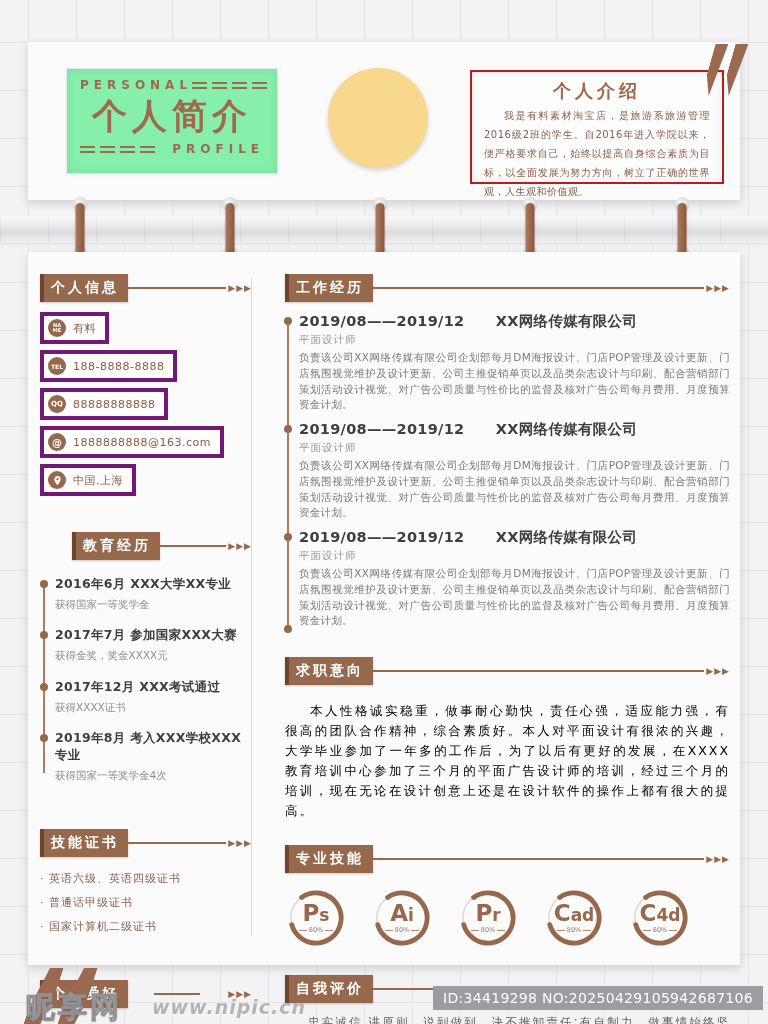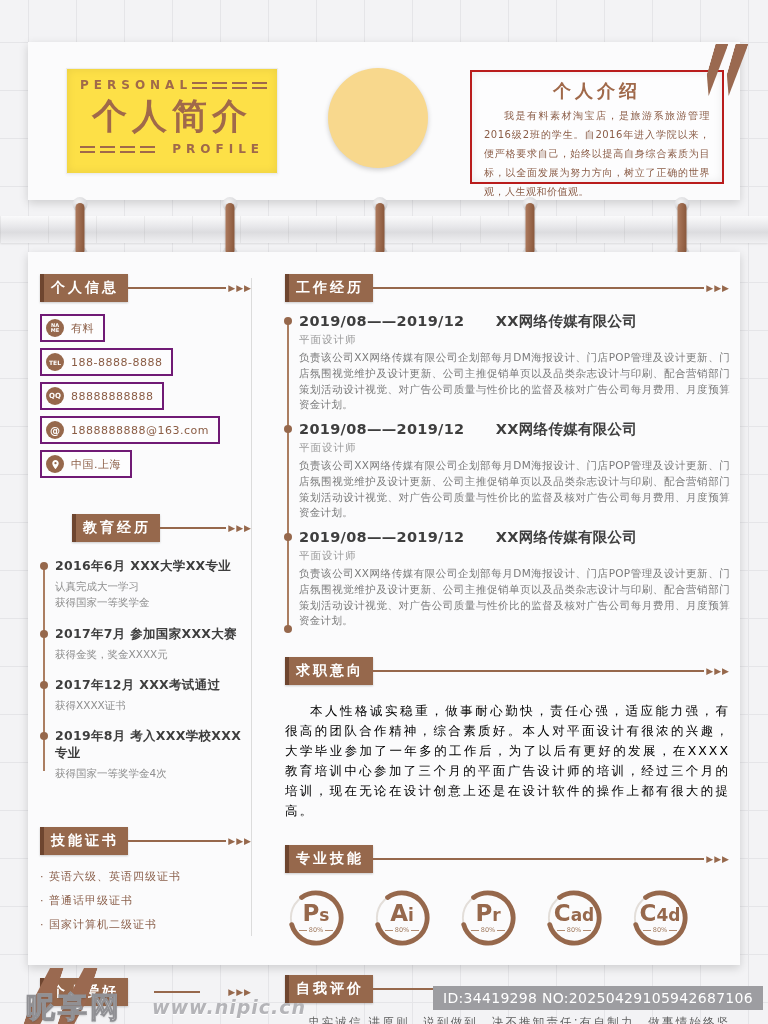--- a/index.html
+++ b/index.html
@@ -13,21 +13,21 @@
     background-size:48px 48px;
     background-position:-20px -6px;
   }
   
   .header-panel{position:absolute;left:28px;top:42px;width:712px;height:158px;
     background:#fbfbfc;box-shadow:0 3px 9px rgba(0,0,0,.16);}
   .body-panel{position:absolute;left:28px;top:252px;width:712px;height:713px;
     background:#fbfbfc;box-shadow:0 3px 9px rgba(0,0,0,.16);}
   
   .title-card{position:absolute;left:38px;top:26px;width:212px;height:106px;
-    background:#fde047;border:1px solid #ececec;box-sizing:border-box;
+    background:#86efac;border:1px solid #ececec;box-sizing:border-box;
     box-shadow:inset 0 0 10px rgba(0,0,0,.08),0 1px 3px rgba(0,0,0,.06);
     padding:9px 13px;}
   .tc-row{display:flex;justify-content:space-between;align-items:center;
     color:#a0694a;font-weight:bold;font-size:12px;letter-spacing:5px;}
   .main-title{font-size:35px;font-weight:900;color:#a0694a;letter-spacing:5px;
     text-align:center;margin:1px 0 2px;white-space:nowrap;}
   .dash-group{display:flex;gap:5px;}
   .dash{width:15px;height:7px;border-top:2px solid #a0694a;border-bottom:2px solid #a0694a;box-sizing:border-box;}
   
   .avatar{position:absolute;left:300px;top:26px;width:100px;height:100px;border-radius:50%;
@@ -62,21 +62,21 @@
   .col-right{position:absolute;left:257px;top:22px;width:445px;}
   
   .sec-head{display:flex;align-items:center;}
   .ribbon{background:#96684c;border-left:4px solid #6e452f;color:#fff;font-size:14px;font-weight:bold;
     letter-spacing:3px;padding:5px 9px 5px 7px;white-space:nowrap;box-shadow:0 1px 2px rgba(0,0,0,.2);}
   .hline{flex:1;height:2px;background:#96684c;}
   .arrows{font-size:9px;color:#96684c;letter-spacing:1px;margin-left:2px;line-height:1;}
   
   .info-list{margin-top:10px;}
   .info-row{margin-bottom:6px;}
-  .info-item{display:inline-flex;align-items:center;border:2px solid #701a75;background:#fdfdfe;
+  .info-item{display:inline-flex;align-items:center;border:4px solid #701a75;background:#fdfdfe;
     padding:3px 9px 3px 4px;}
   .info-icon{width:18px;height:18px;min-width:18px;border-radius:50%;background:#96684c;color:#fff;
     display:flex;align-items:center;justify-content:center;margin-right:7px;font-weight:bold;}
   .icon-name-t{font-size:5px;line-height:5px;width:11px;word-break:break-all;text-align:center;}
   .icon-tel-t{font-size:6px;} .icon-qq-t{font-size:7px;} .icon-at-t{font-size:10px;}
   .info-value{font-size:11px;color:#8a5c44;letter-spacing:.5px;white-space:nowrap;}
   
   .mt-edu{margin-top:36px;margin-left:32px;}
   .edu-list{position:relative;padding-left:15px;margin-top:16px;}
   .edu-list::before{content:"";position:absolute;left:3px;top:8px;bottom:10px;width:2px;background:#ab7e61;}
@@ -258,21 +258,20 @@
     </div>
 
     <div class="sec-head mt-edu">
       <span class="ribbon">教育经历</span>
       <span class="hline"></span>
       <span class="arrows">▶▶▶</span>
     </div>
     <div class="edu-list">
       <div class="edu-item">
         <div class="edu-title">2016年6月 XXX大学XX专业</div>
-        <div class="edu-line">认真完成大一学习</div>
         <div class="edu-line">获得国家一等奖学金</div>
       </div>
       <div class="edu-item">
         <div class="edu-title">2017年7月 参加国家XXX大赛</div>
         <div class="edu-line">获得金奖，奖金XXXX元</div>
       </div>
       <div class="edu-item">
         <div class="edu-title">2017年12月 XXX考试通过</div>
         <div class="edu-line">获得XXXX证书</div>
       </div>

